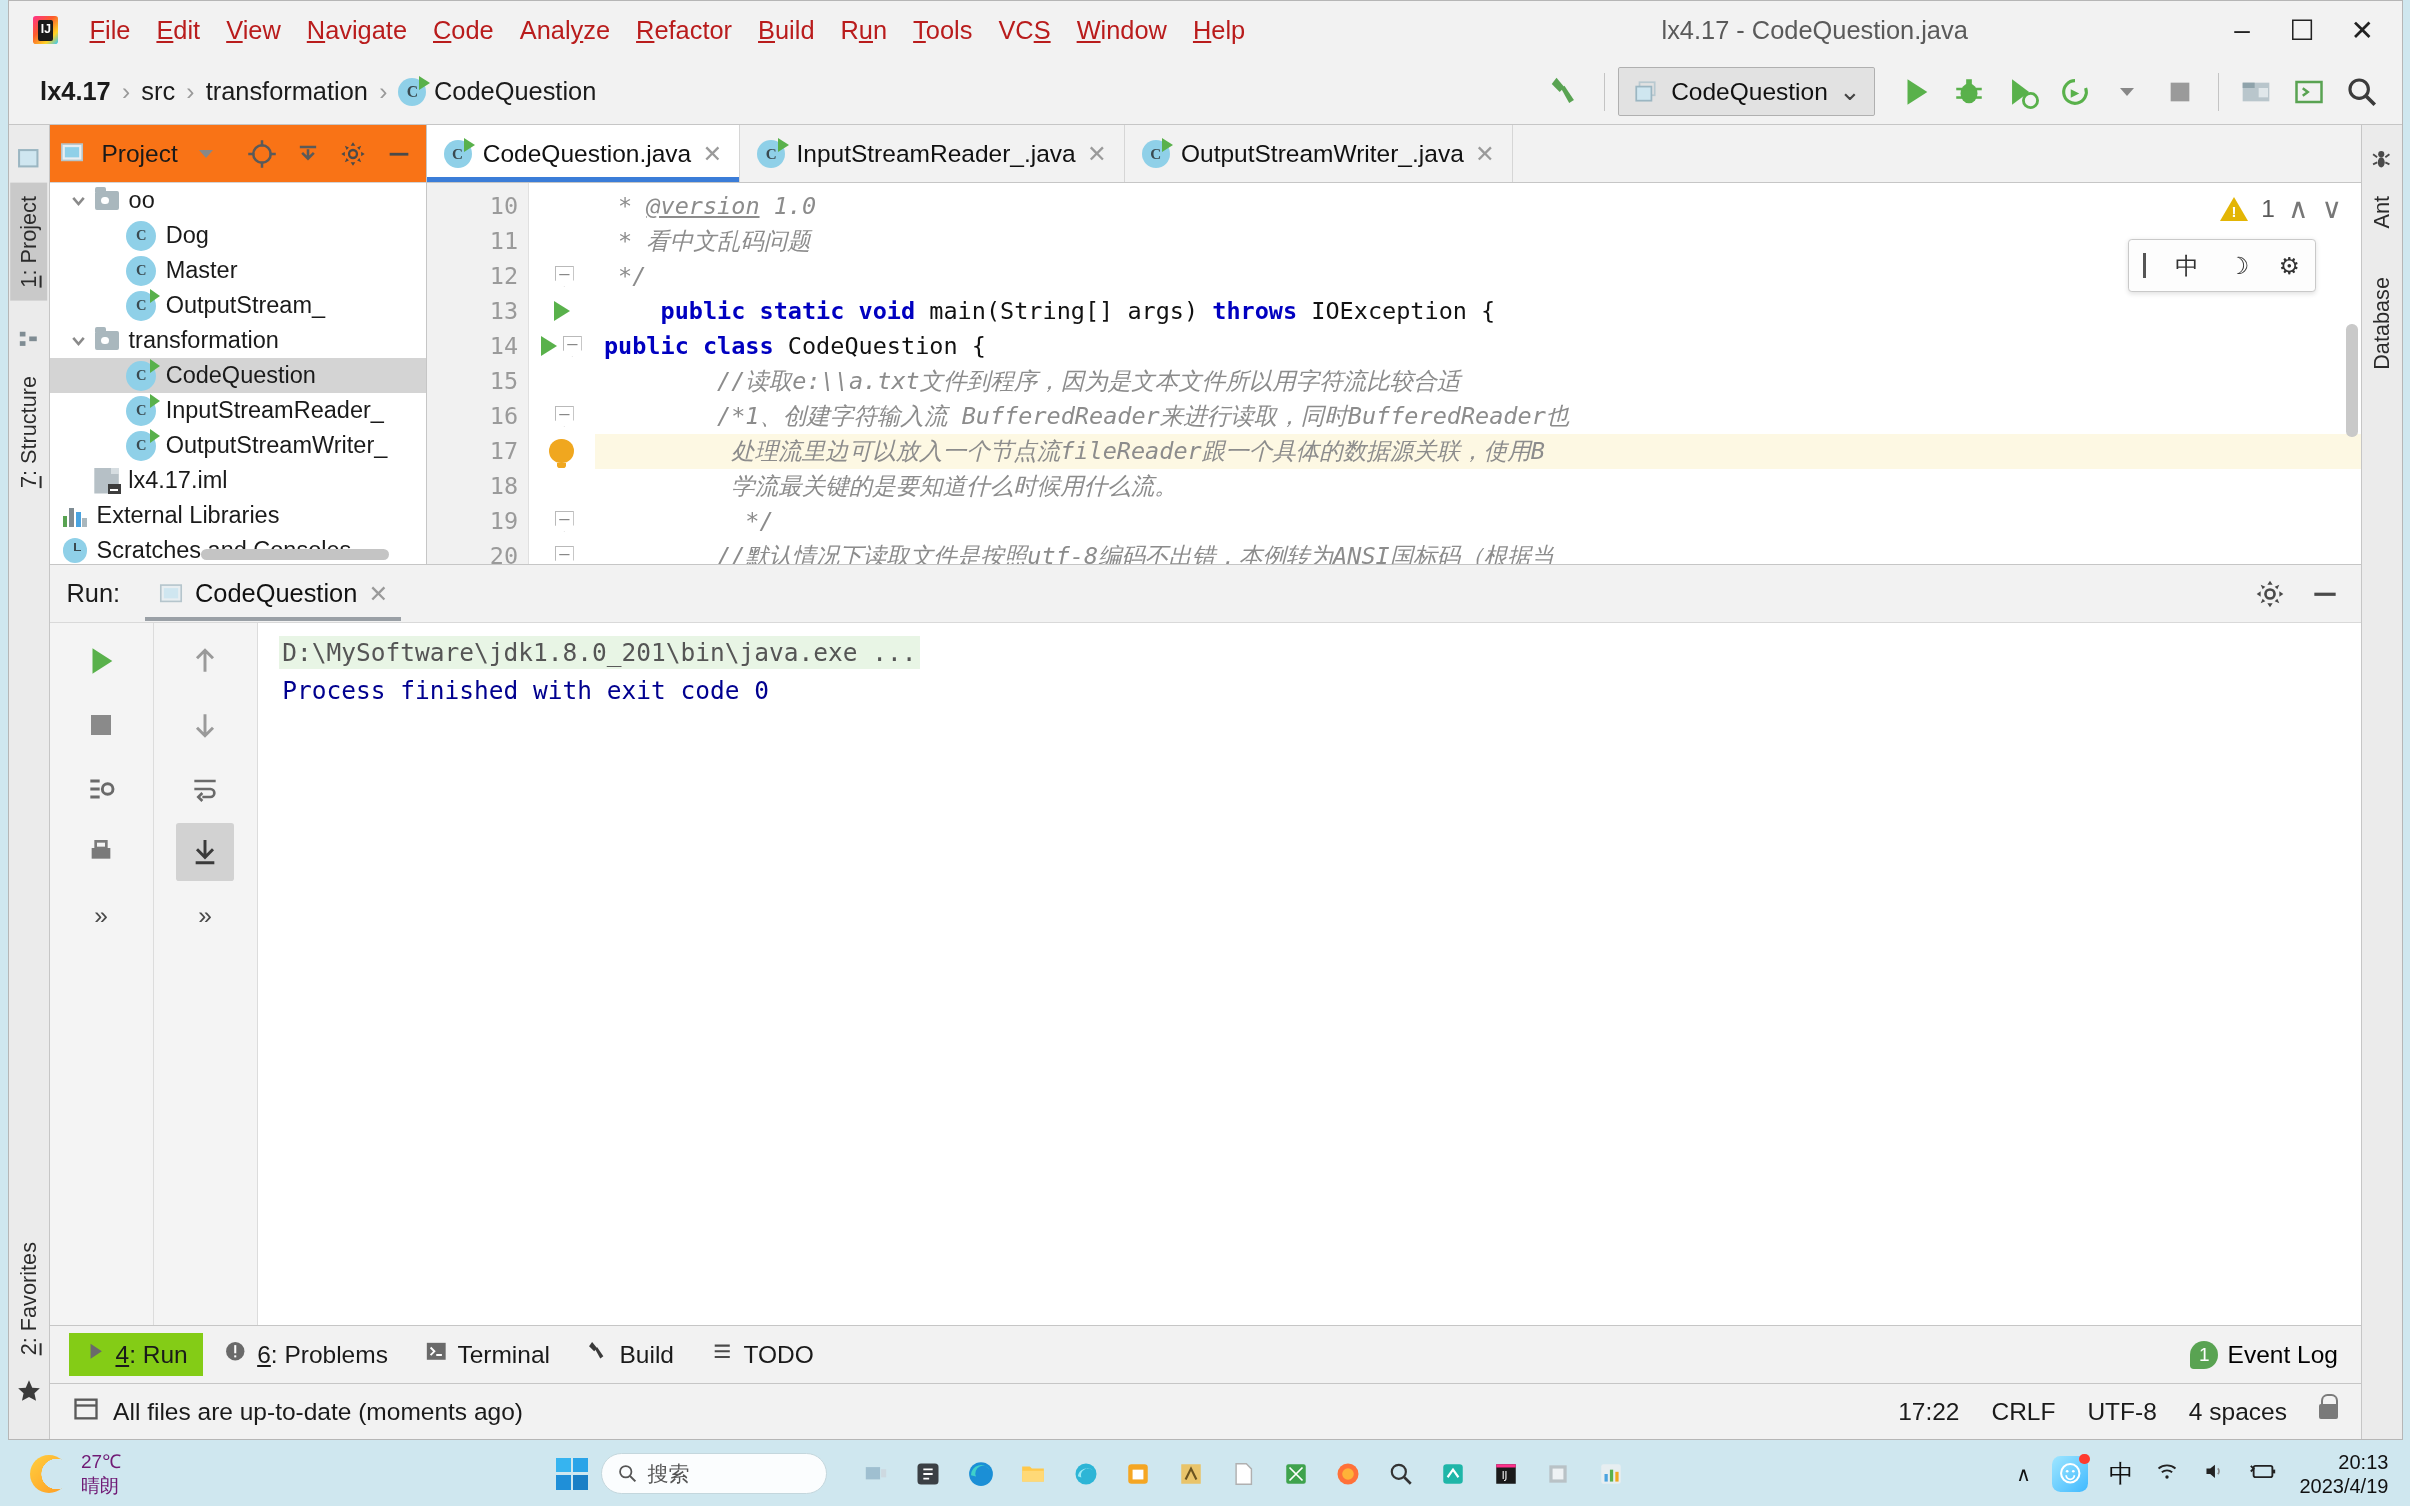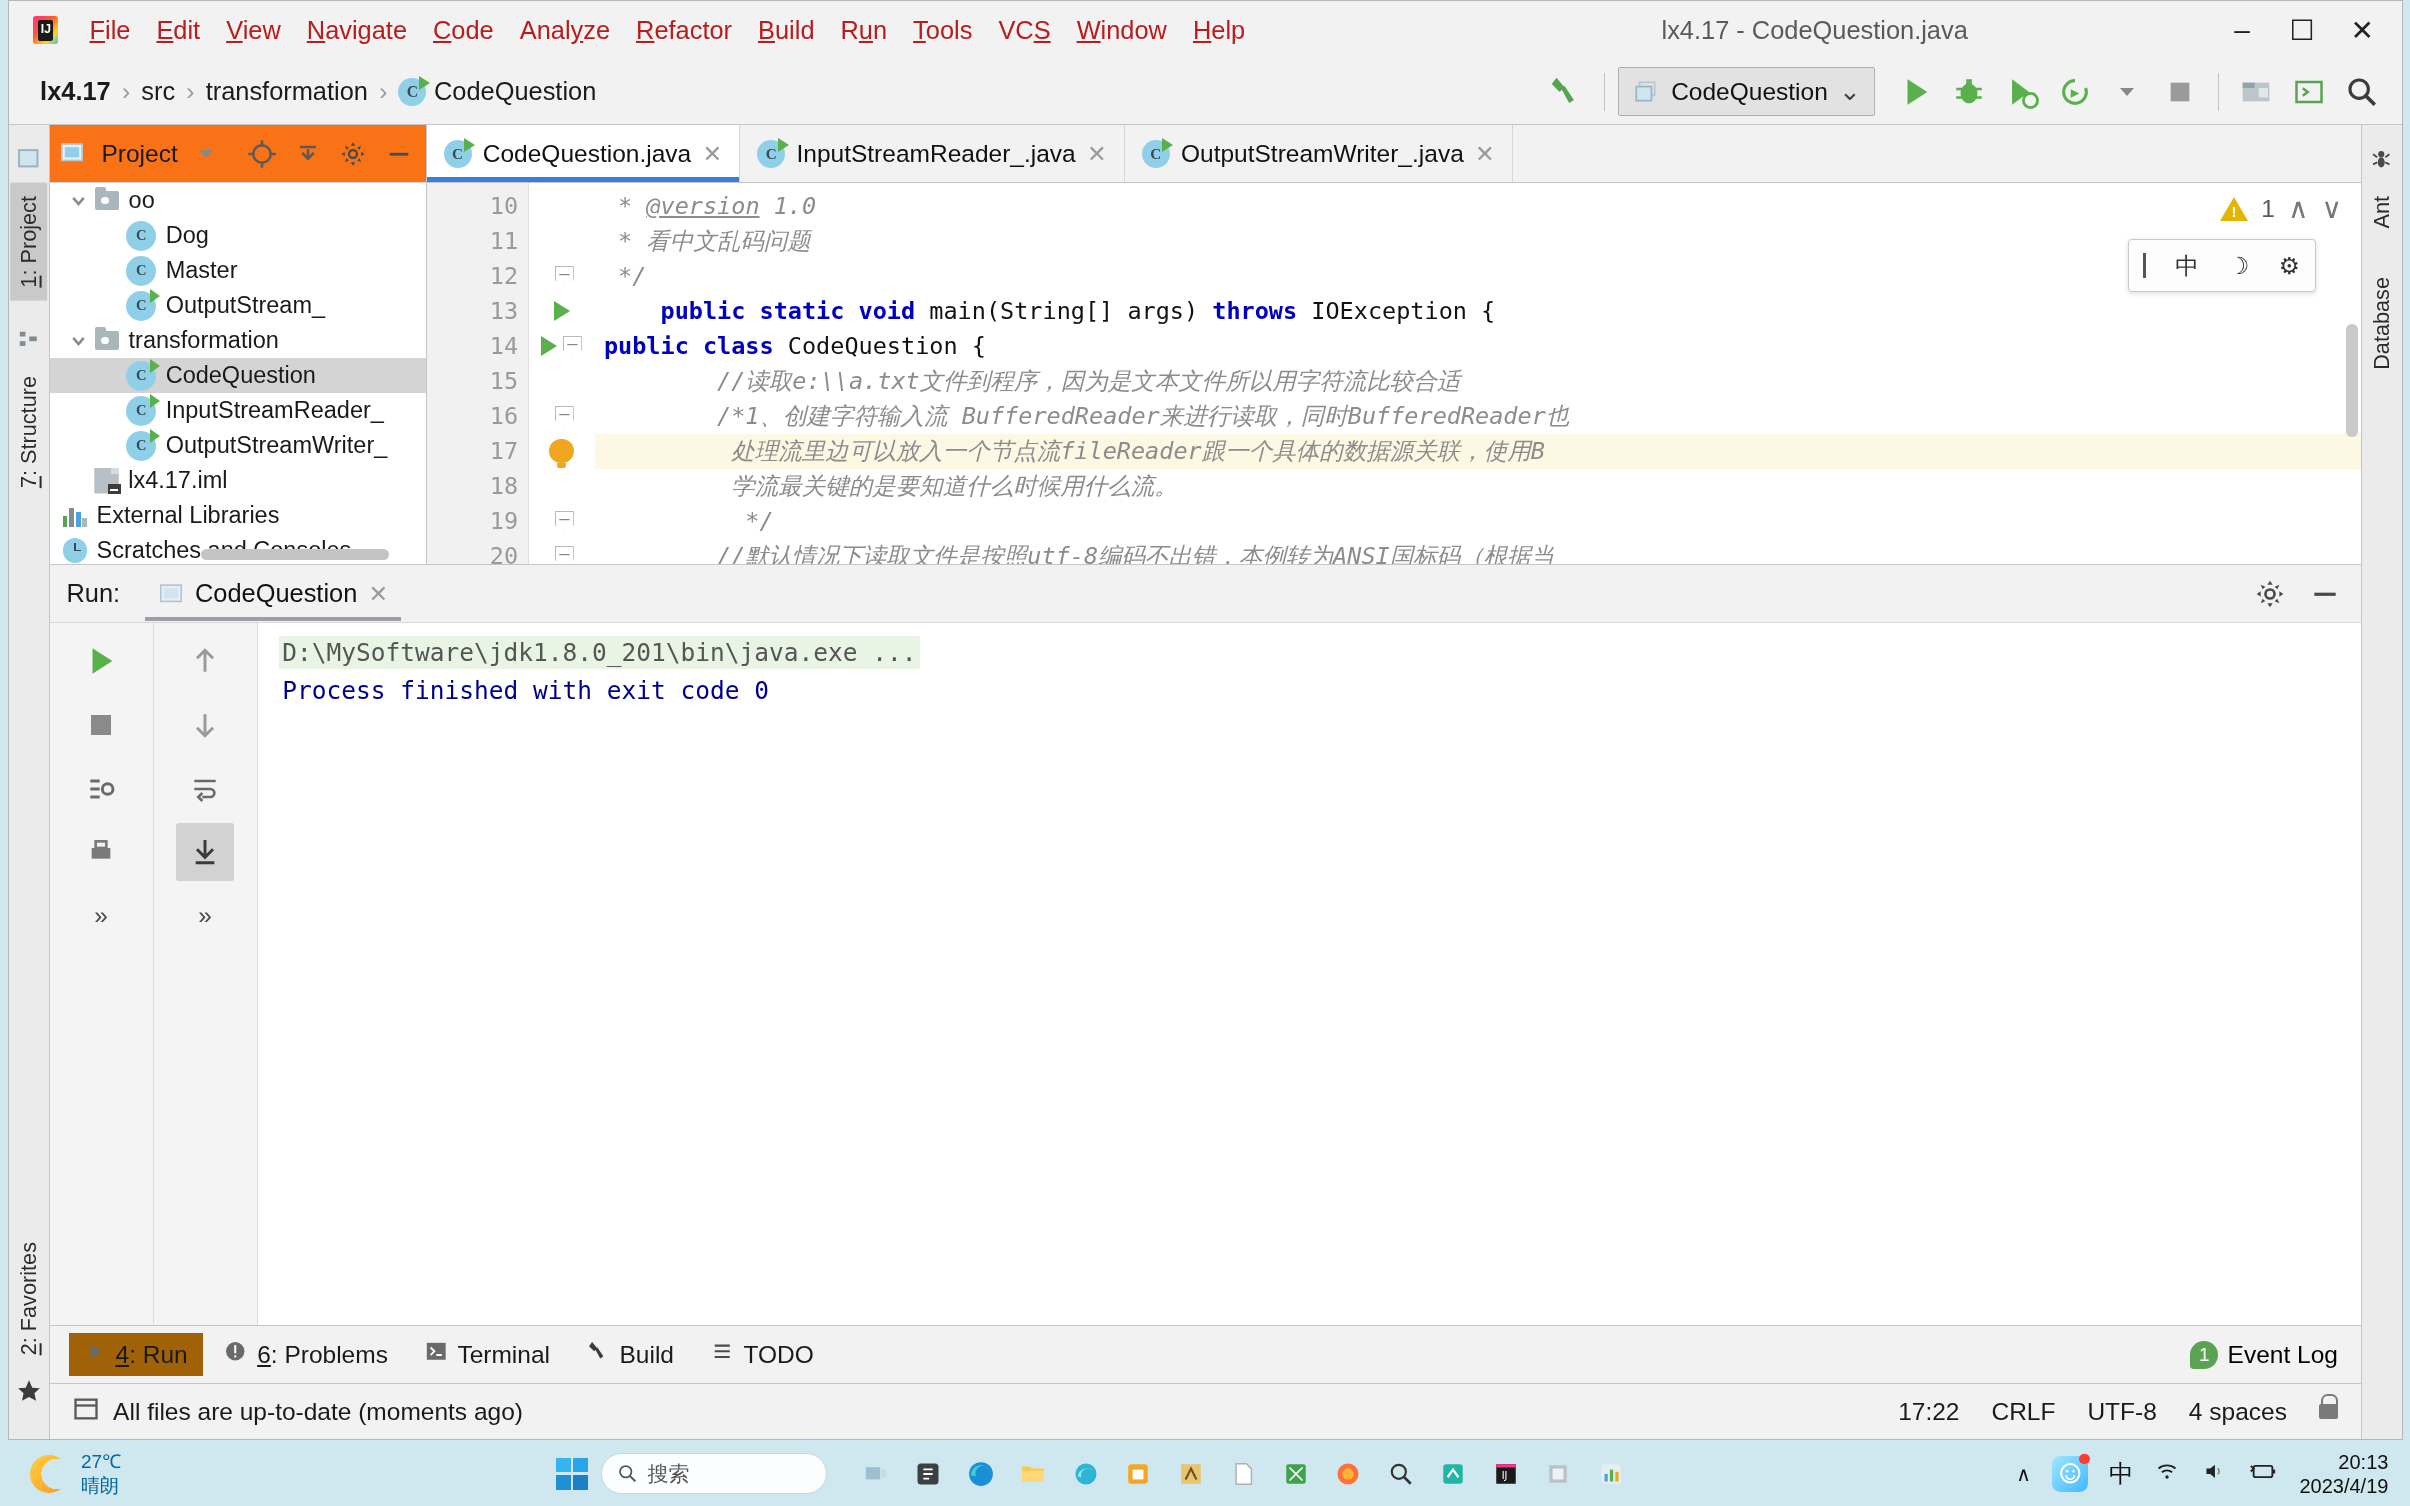--- a/index.html
+++ b/index.html
@@ -240,21 +240,21 @@
 
   
   .bottombar {
     height: 58px; background: #f2f2f2; border-top: 0.9px solid #c6c6c6; display: flex; align-items: center;
     flex: none; padding-left: 19px; gap: 5.6px; position: relative;
   }
   .btab {
     display: flex; align-items: center; gap: 9.4px; font-size: 24.5px; color: #1a1a1a;
     padding: 7.5px 15px; cursor: default;
   }
-  .btab.active { background: #a16207; }
+  .btab.active { background: #84cc16; }
   .btab u { text-decoration: underline; }
   .eventlog { position: absolute; right: 22.6px; display:flex; align-items:center; gap: 9.4px; font-size: 24.5px;}
   .badge {
     width: 28px; height: 28px; border-radius: 50% 50% 50% 3.8px; background: #59a352; color:#fff;
     display:flex; align-items:center; justify-content:center; font-size: 19px;
   }
 
   
   .statusbar {
     height: 56px; background: #f2f2f2; border-top: 0.9px solid #c6c6c6; display: flex; align-items: center;
@@ -264,21 +264,21 @@
   .lock { width: 19px; height: 15px; background: #7a7a7a; position: relative; border-radius: 1.9px;}
   .lock:before { content:""; position:absolute; left:1.9px; top:-10.4px; width:13px;height:11.3px;border:2.8px solid #7a7a7a;border-bottom:none;border-radius:6.6px 6.6px 0 0;}
 
   
   .taskbar {
     position: absolute; left: 0; bottom: 0; width: 2411px; height: 67px; background: #cfe7ef;
     display: flex; align-items: center;
   }
   .weather { display: flex; align-items: center; gap: 13px; margin-left: 30px; }
   .moon { width: 38px; height: 38px; border-radius: 50%; background: radial-gradient(circle at 70% 50%, #cfe7ef 46%, transparent 47%), linear-gradient(135deg,#ffcf3f,#ff9a22); }
-  .wtxt { font-size: 19px; color: #0369a1; line-height: 1.25; }
+  .wtxt { font-size: 19px; color: #701a75; line-height: 1.25; }
   .tb-center { position: absolute; left: 556px; display: flex; align-items: center; gap: 13px; }
   .winlogo { width: 32px; height: 32px; display: grid; grid-template-columns: 1fr 1fr; grid-gap: 2.8px; }
   .winlogo i { background: #29a9ea; display:block; }
   .winlogo i:nth-child(1){background:#36b4f0;} .winlogo i:nth-child(2){background:#2aa4e8;}
   .winlogo i:nth-child(3){background:#1f8fd8;} .winlogo i:nth-child(4){background:#1a7fc6;}
   .searchbox {
     width: 226px; height: 41px; background: #fbfdfe; border: 0.9px solid #c4d7dd; border-radius: 21px;
     display: flex; align-items: center; gap: 9.4px; padding: 0 15px; font-size: 21px; color: #555;
   }
   .tb-icons { display: flex; align-items: center; gap: 7.5px; margin-left: 13px;}

